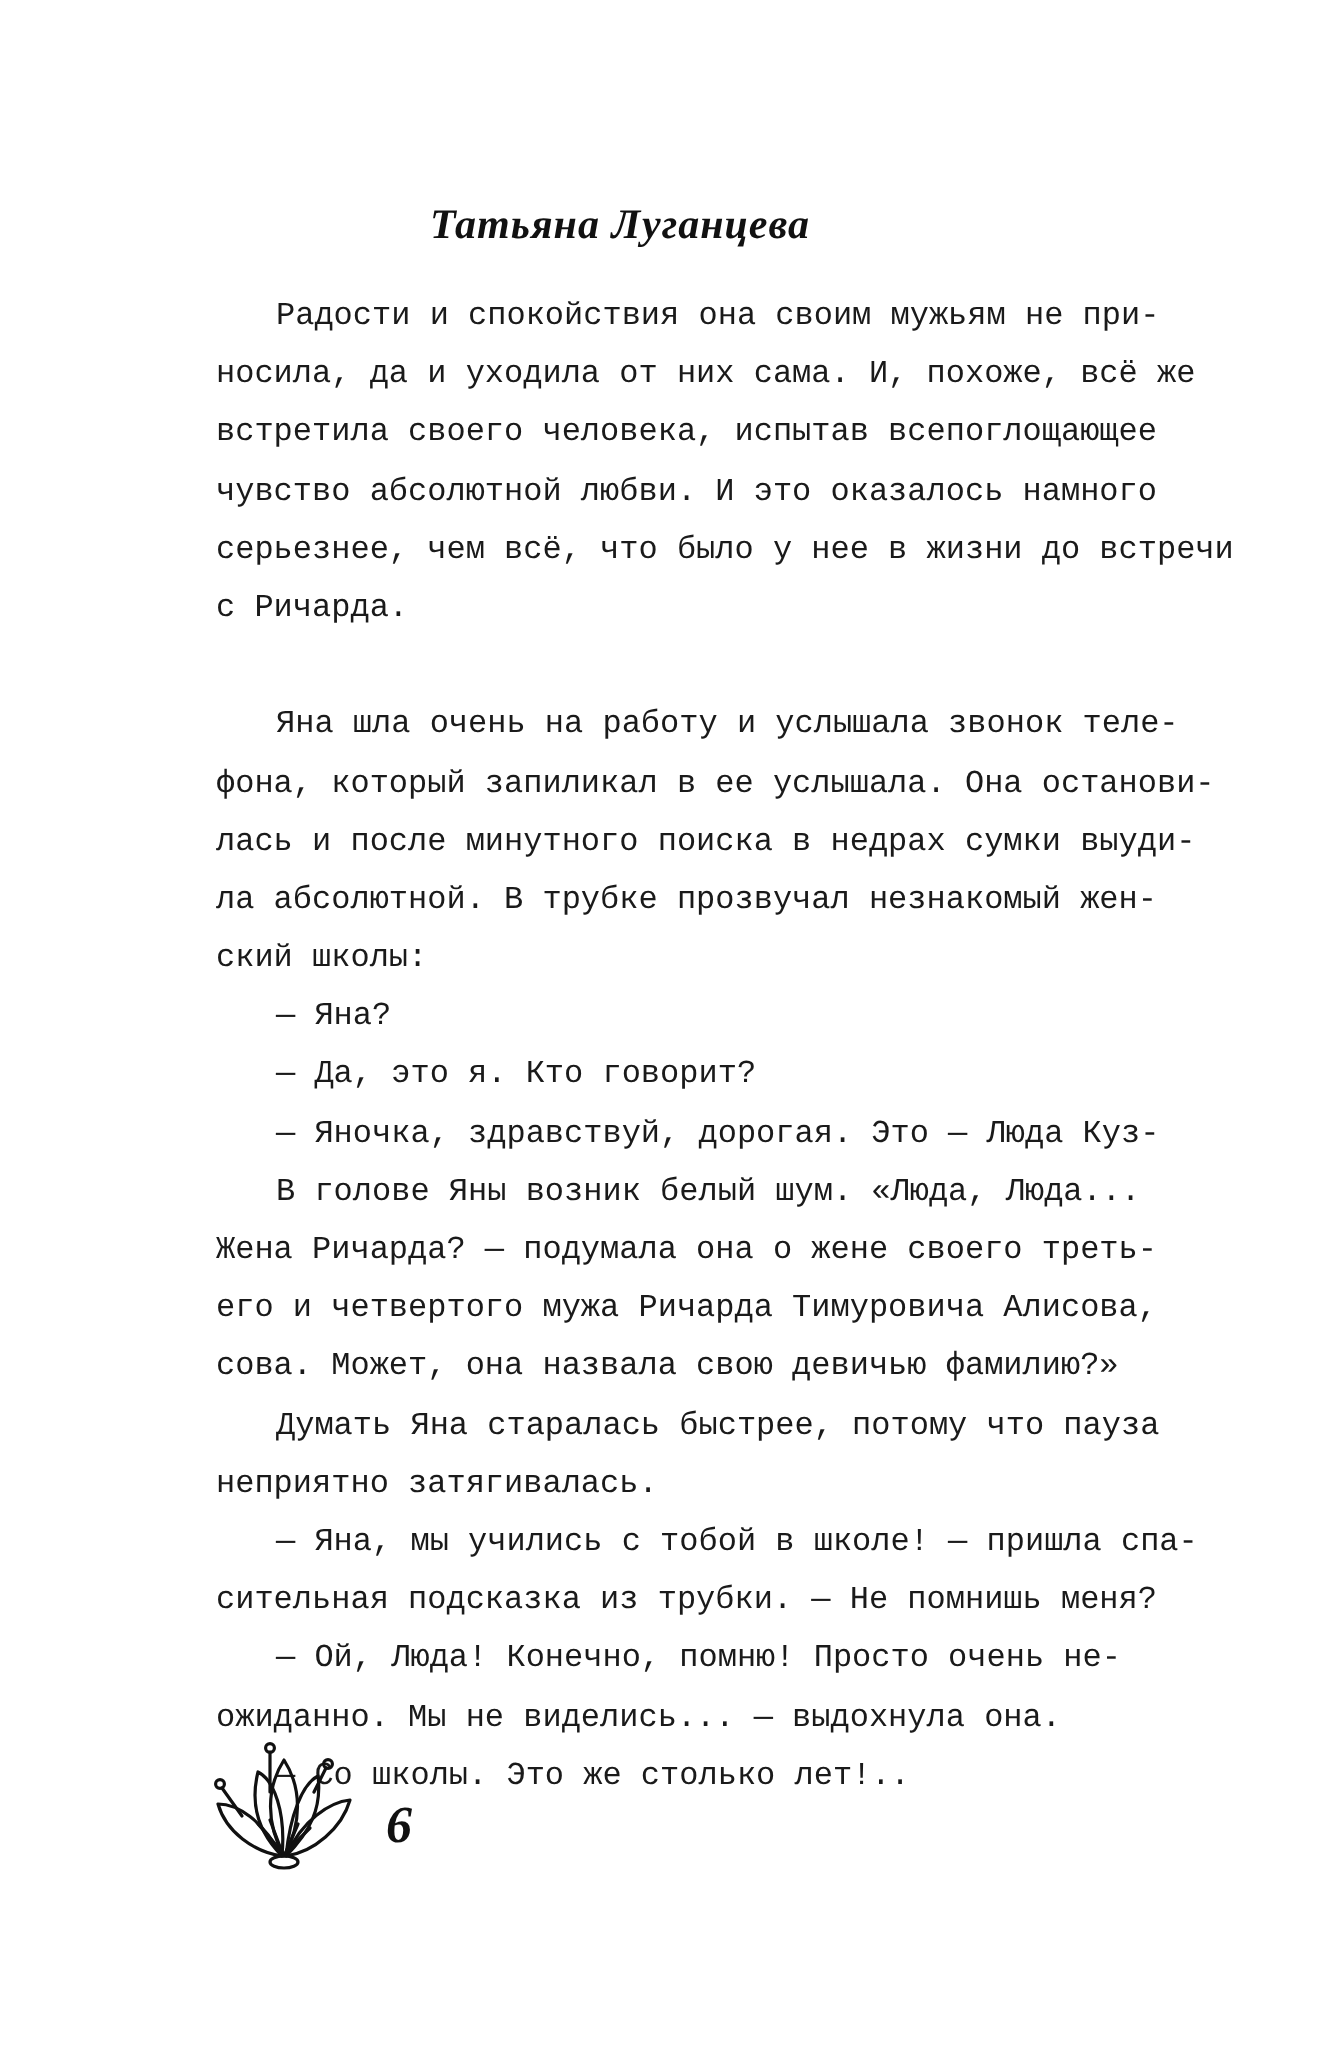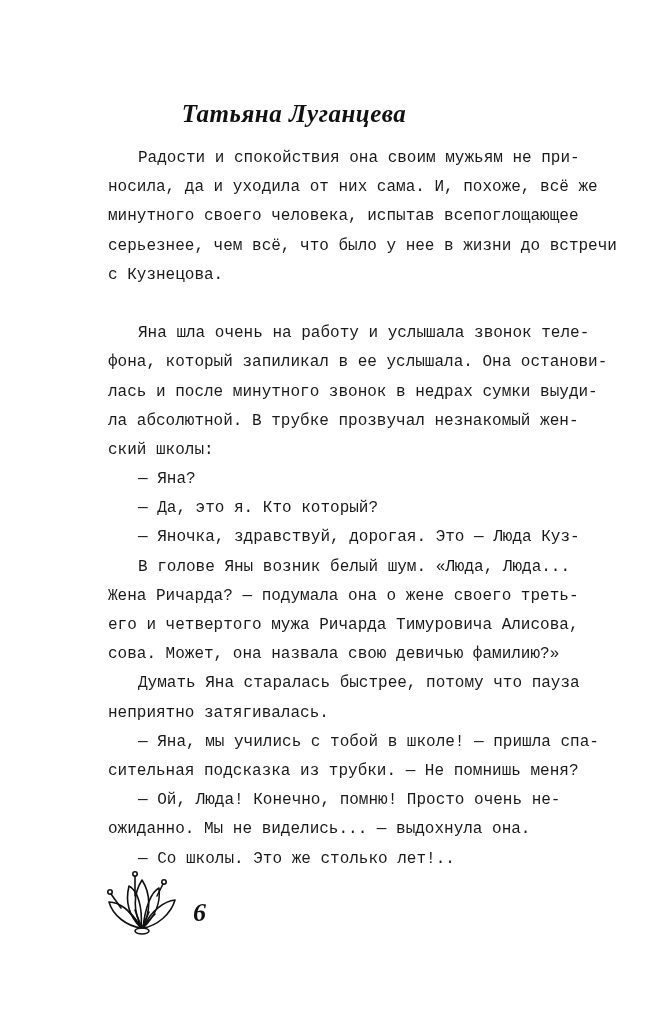--- a/index.html
+++ b/index.html
@@ -1,20 +1,20 @@
 <!DOCTYPE html>
 <html><head>
 <meta charset="utf-8">
 <style>
   html, body { margin: 0; padding: 0; background: #ffffff; }
   body { width: 662px; height: 1034px; position: relative; overflow: hidden; color: #1a1a1a; }
   .header {
-    position: absolute; left: 0; width: 588px; top: 100px; text-align: center;
+    position: absolute; left: 16px; width: 588px; top: 100px; text-align: center;
     font-family: "Liberation Serif", serif; font-style: italic; font-weight: bold;
-    font-size: 25px; letter-spacing: 0.5px; color: #111;
+    font-size: 21px; letter-spacing: 0.5px; color: #111;
   }
   .body-text {
     position: absolute; left: 108px; top: 144px; width: 440px;
     font-family: Liberation Mono, monospace; font-size: 16px; line-height: 29.2px;
   }
   .line { display: block; white-space: nowrap; text-align: justify; text-align-last: justify; height: 29.2px; }
   .line.last { text-align-last: left; }
   .line.indent { padding-left: 30px; }
   .gap { height: 29.2px; }
   .footer-flower { position: absolute; left: 105px; top: 866px; width: 80px; height: 72px; }
@@ -25,32 +25,33 @@
 </style>
 </head>
 <body>
 
 <div class="header">Татьяна Луганцева</div>
 
 <div class="body-text">
 
   <span class="line indent">Радости и спокойствия она своим мужьям не при-</span>
   <span class="line">носила, да и уходила от них сама. И, похоже, всё же</span>
-  <span class="line">минутного своего человека, испытав всепоглощающее</span>
+  <span class="line">встретила своего человека, испытав всепоглощающее</span>
+  <span class="line">чувство абсолютной любви. И это оказалось намного</span>
   <span class="line">серьезнее, чем всё, что было у нее в жизни до встречи</span>
-  <span class="line last">с Кузнецова.</span>
+  <span class="line last">с Ричарда.</span>
   <div class="gap"></div>
 
   <span class="line indent">Яна шла очень на работу и услышала звонок теле-</span>
   <span class="line">фона, который запиликал в ее услышала. Она останови-</span>
-  <span class="line">лась и после минутного звонок в недрах сумки выуди-</span>
+  <span class="line">лась и после минутного поиска в недрах сумки выуди-</span>
   <span class="line">ла абсолютной. В трубке прозвучал незнакомый жен-</span>
   <span class="line last">ский школы:</span>
   <span class="line indent last">— Яна?</span>
-  <span class="line indent last">— Да, это я. Кто который?</span>
+  <span class="line indent last">— Да, это я. Кто говорит?</span>
   <span class="line indent">— Яночка, здравствуй, дорогая. Это — Люда Куз-</span>
   <span class="line indent">В голове Яны возник белый шум. «Люда, Люда...</span>
   <span class="line">Жена Ричарда? — подумала она о жене своего треть-</span>
   <span class="line">его и четвертого мужа Ричарда Тимуровича Алисова,</span>
   <span class="line last">сова. Может, она назвала свою девичью фамилию?»</span>
   <span class="line indent">Думать Яна старалась быстрее, потому что пауза</span>
   <span class="line last">неприятно затягивалась.</span>
   <span class="line indent">— Яна, мы учились с тобой в школе! — пришла спа-</span>
   <span class="line">сительная подсказка из трубки. — Не помнишь меня?</span>
   <span class="line indent">— Ой, Люда! Конечно, помню! Просто очень не-</span>

